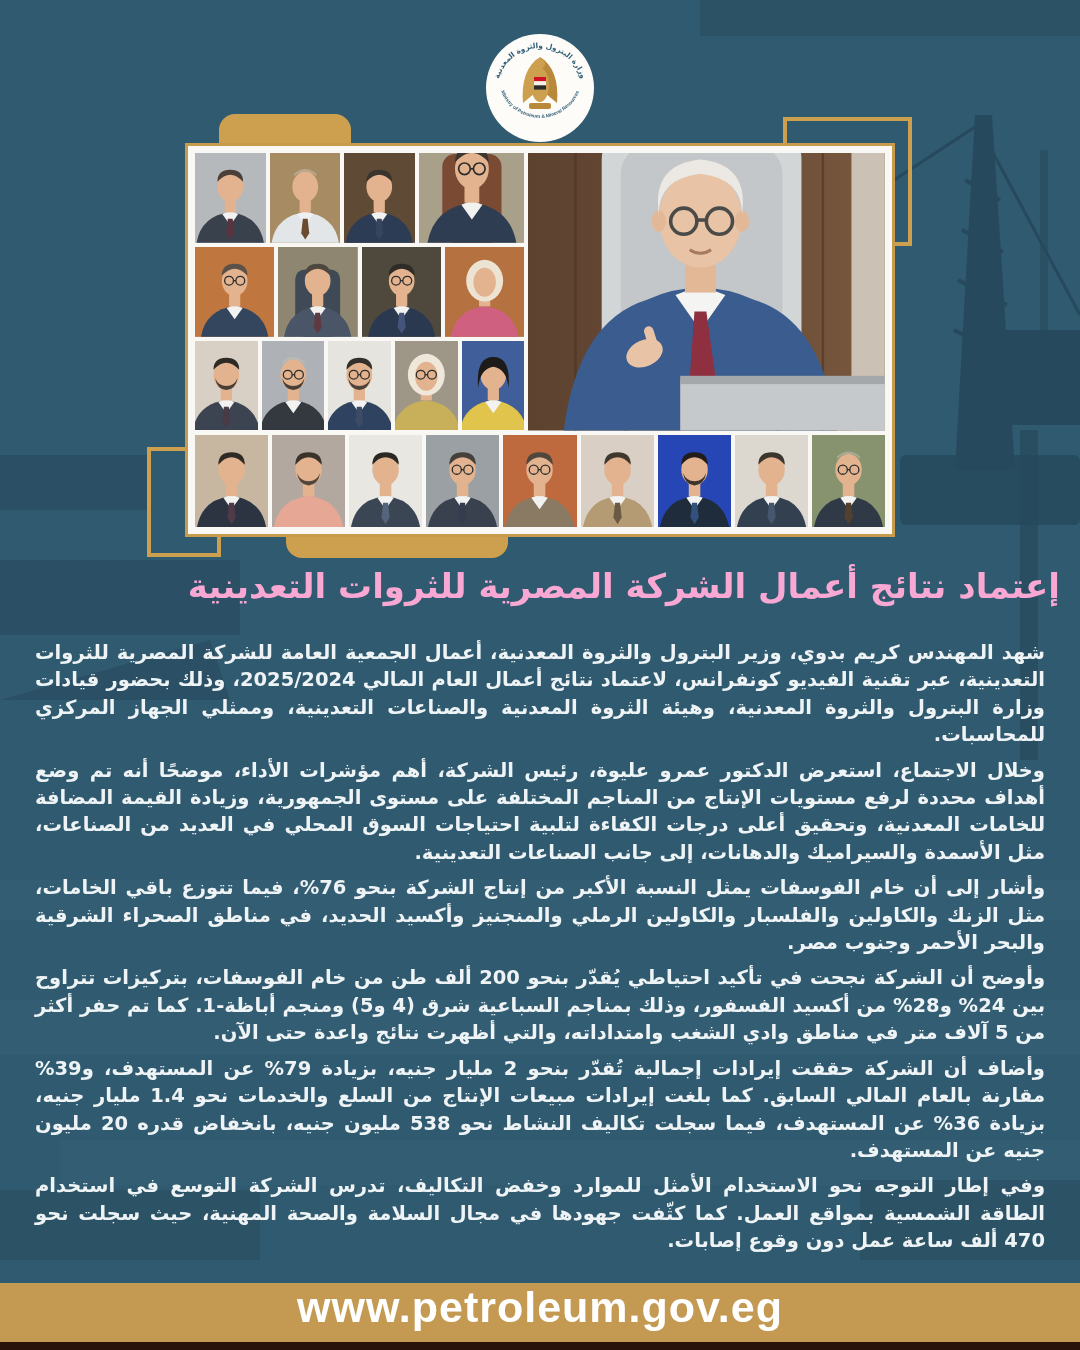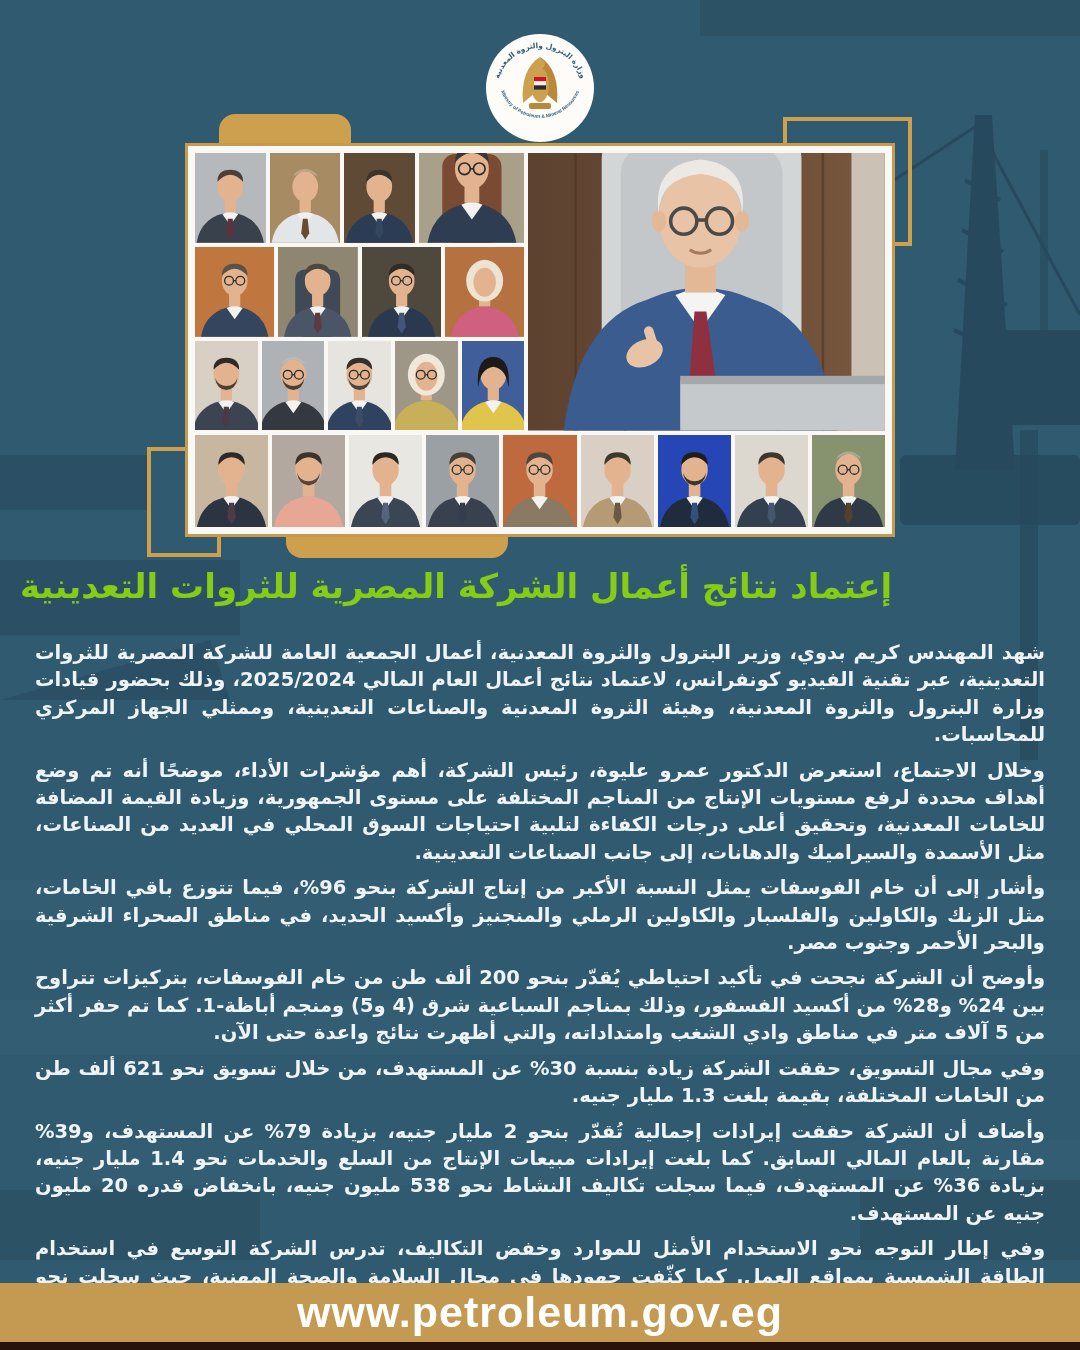--- a/index.html
+++ b/index.html
@@ -19,29 +19,29 @@
   .top-section{display:flex;gap:4px;flex:75;min-height:0;}
   .left-zone{flex:48;display:flex;flex-direction:column;gap:4px;min-width:0;}
   .prow{display:flex;gap:4px;flex:1;min-height:0;}
   .big-tile{flex:52;min-width:0;position:relative;overflow:hidden;}
   .bottom-row{display:flex;gap:4px;flex:25;min-height:0;}
   .tile{flex:1;min-width:0;position:relative;overflow:hidden;background:#ddd;}
   .tile svg,.big-tile svg{position:absolute;inset:0;width:100%;height:100%;}
   
   .logo{position:absolute;left:485px;top:33px;width:110px;height:110px;z-index:3;}
   
-  .headline{position:absolute;left:20px;right:20px;top:566px;z-index:2;text-align:left;direction:rtl;
-            color:#84cc16;font-size:34px;font-weight:bold;letter-spacing:0;}
+  .headline{position:absolute;left:20px;right:20px;top:566px;z-index:2;text-align:right;direction:rtl;
+            color:#f9a8d4;font-size:34px;font-weight:bold;letter-spacing:0;}
   
   .article{position:absolute;left:27px;right:27px;top:631px;z-index:2;direction:rtl;
            color:#eef3f5;font-size:19.5px;font-weight:bold;line-height:27.4px;text-align:justify;}
   .article p{margin:8px;}
   
   .footer-bar{position:absolute;left:0;right:0;top:1283px;height:59px;background:#c49a52;z-index:2;
-              display:flex;align-items:center;justify-content:center;}
+              display:flex;align-items:flex-start;justify-content:center;}
   .footer-url{color:#ffffff;font-family:"Liberation Sans",sans-serif;font-weight:bold;font-size:43px;letter-spacing:1px;}
   .footer-strip{position:absolute;left:0;right:0;top:1342px;height:8px;background:#29120a;z-index:2;}
 </style>
 </head>
 <body>
 
 <div class="page">
 
   <svg class="bg-art" viewBox="0 0 1080 1350" preserveAspectRatio="none">
     <g fill="#27495d" stroke="#27495d">
@@ -443,23 +443,22 @@
       <rect x="49" y="52.4" width="12" height="4.2" fill="#2b2b2b"></rect>
       <rect x="44" y="70" width="22" height="6" rx="2" fill="#b8893b"></rect>
     </g>
   </svg>
 
   <div class="headline">إعتماد نتائج أعمال الشركة المصرية للثروات التعدينية</div>
 
   <div class="article">
     <p>شهد المهندس كريم بدوي، وزير البترول والثروة المعدنية، أعمال الجمعية العامة للشركة المصرية للثروات التعدينية، عبر تقنية الفيديو كونفرانس، لاعتماد نتائج أعمال العام المالي 2025/2024، وذلك بحضور قيادات وزارة البترول والثروة المعدنية، وهيئة الثروة المعدنية والصناعات التعدينية، وممثلي الجهاز المركزي للمحاسبات.</p>
     <p>وخلال الاجتماع، استعرض الدكتور عمرو عليوة، رئيس الشركة، أهم مؤشرات الأداء، موضحًا أنه تم وضع أهداف محددة لرفع مستويات الإنتاج من المناجم المختلفة على مستوى الجمهورية، وزيادة القيمة المضافة للخامات المعدنية، وتحقيق أعلى درجات الكفاءة لتلبية احتياجات السوق المحلي في العديد من الصناعات، مثل الأسمدة والسيراميك والدهانات، إلى جانب الصناعات التعدينية.</p>
-    <p>وأشار إلى أن خام الفوسفات يمثل النسبة الأكبر من إنتاج الشركة بنحو 96%، فيما تتوزع باقي الخامات، مثل الزنك والكاولين والفلسبار والكاولين الرملي والمنجنيز وأكسيد الحديد، في مناطق الصحراء الشرقية والبحر الأحمر وجنوب مصر.</p>
+    <p>وأشار إلى أن خام الفوسفات يمثل النسبة الأكبر من إنتاج الشركة بنحو 76%، فيما تتوزع باقي الخامات، مثل الزنك والكاولين والفلسبار والكاولين الرملي والمنجنيز وأكسيد الحديد، في مناطق الصحراء الشرقية والبحر الأحمر وجنوب مصر.</p>
     <p>وأوضح أن الشركة نجحت في تأكيد احتياطي يُقدّر بنحو 200 ألف طن من خام الفوسفات، بتركيزات تتراوح بين 24% و28% من أكسيد الفسفور، وذلك بمناجم السباعية شرق (4 و5) ومنجم أباظة-1. كما تم حفر أكثر من 5 آلاف متر في مناطق وادي الشغب وامتداداته، والتي أظهرت نتائج واعدة حتى الآن.</p>
-    <p>وفي مجال التسويق، حققت الشركة زيادة بنسبة 30% عن المستهدف، من خلال تسويق نحو 621 ألف طن من الخامات المختلفة، بقيمة بلغت 1.3 مليار جنيه.</p>
     <p>وأضاف أن الشركة حققت إيرادات إجمالية تُقدّر بنحو 2 مليار جنيه، بزيادة 79% عن المستهدف، و39% مقارنة بالعام المالي السابق. كما بلغت إيرادات مبيعات الإنتاج من السلع والخدمات نحو 1.4 مليار جنيه، بزيادة 36% عن المستهدف، فيما سجلت تكاليف النشاط نحو 538 مليون جنيه، بانخفاض قدره 20 مليون جنيه عن المستهدف.</p>
     <p>وفي إطار التوجه نحو الاستخدام الأمثل للموارد وخفض التكاليف، تدرس الشركة التوسع في استخدام الطاقة الشمسية بمواقع العمل. كما كثّفت جهودها في مجال السلامة والصحة المهنية، حيث سجلت نحو 470 ألف ساعة عمل دون وقوع إصابات.</p>
   </div>
 
   <div class="footer-bar">
     <span class="footer-url">www.petroleum.gov.eg</span>
   </div>
   <div class="footer-strip"></div>
 
 </div>

